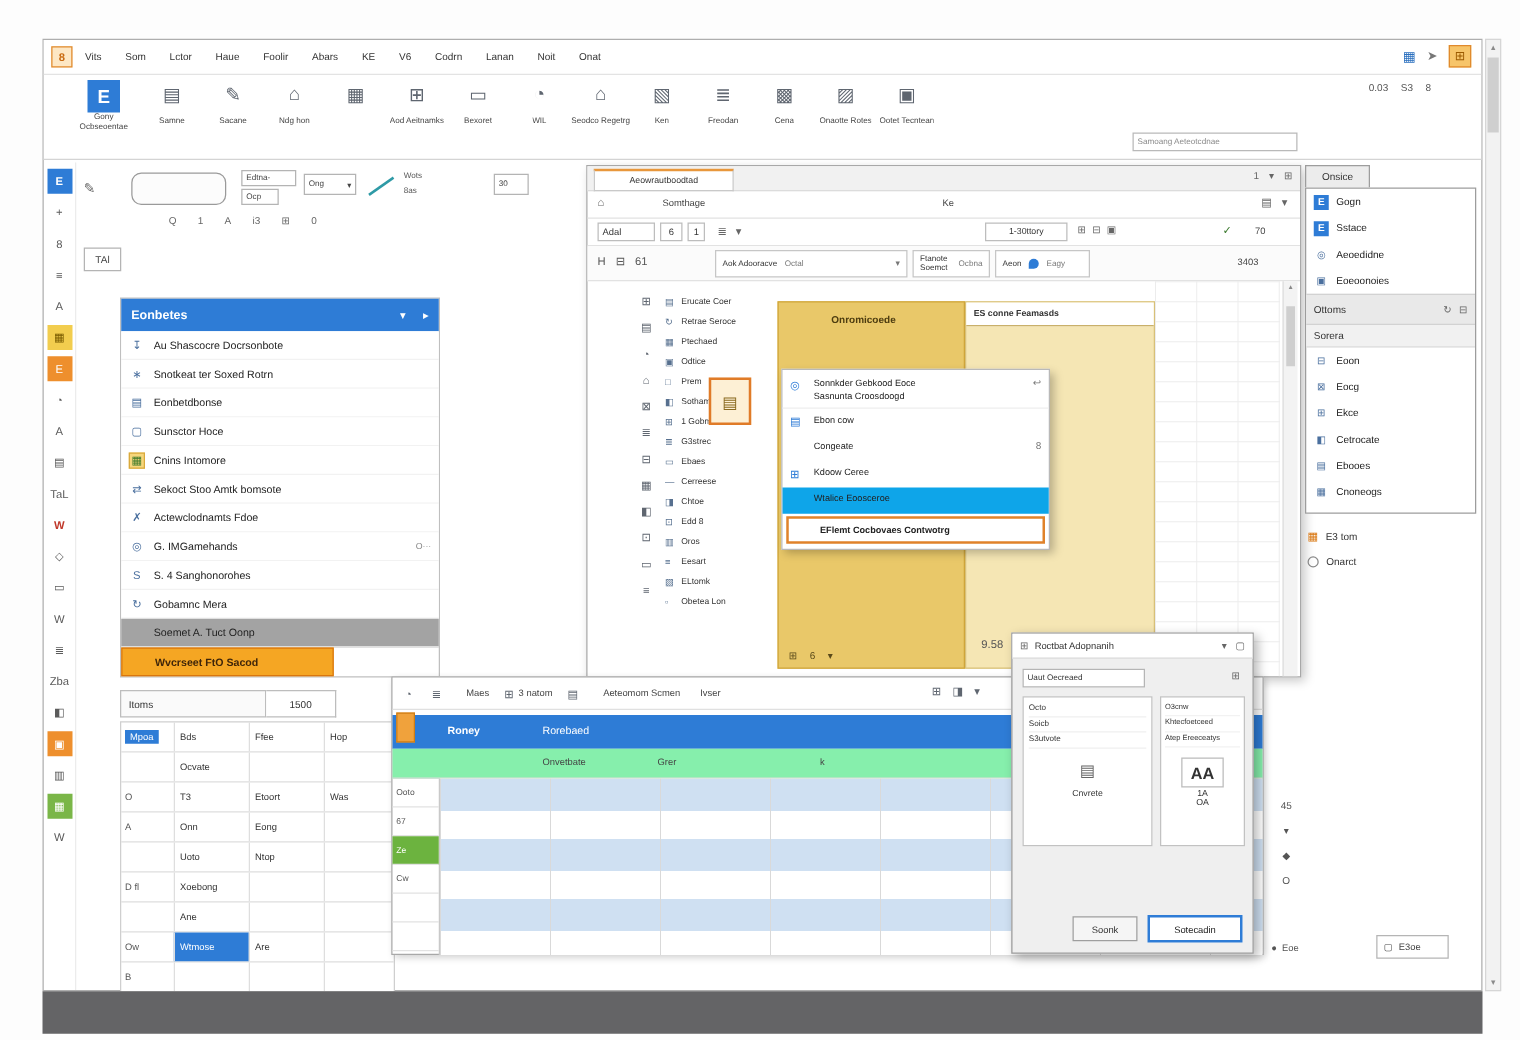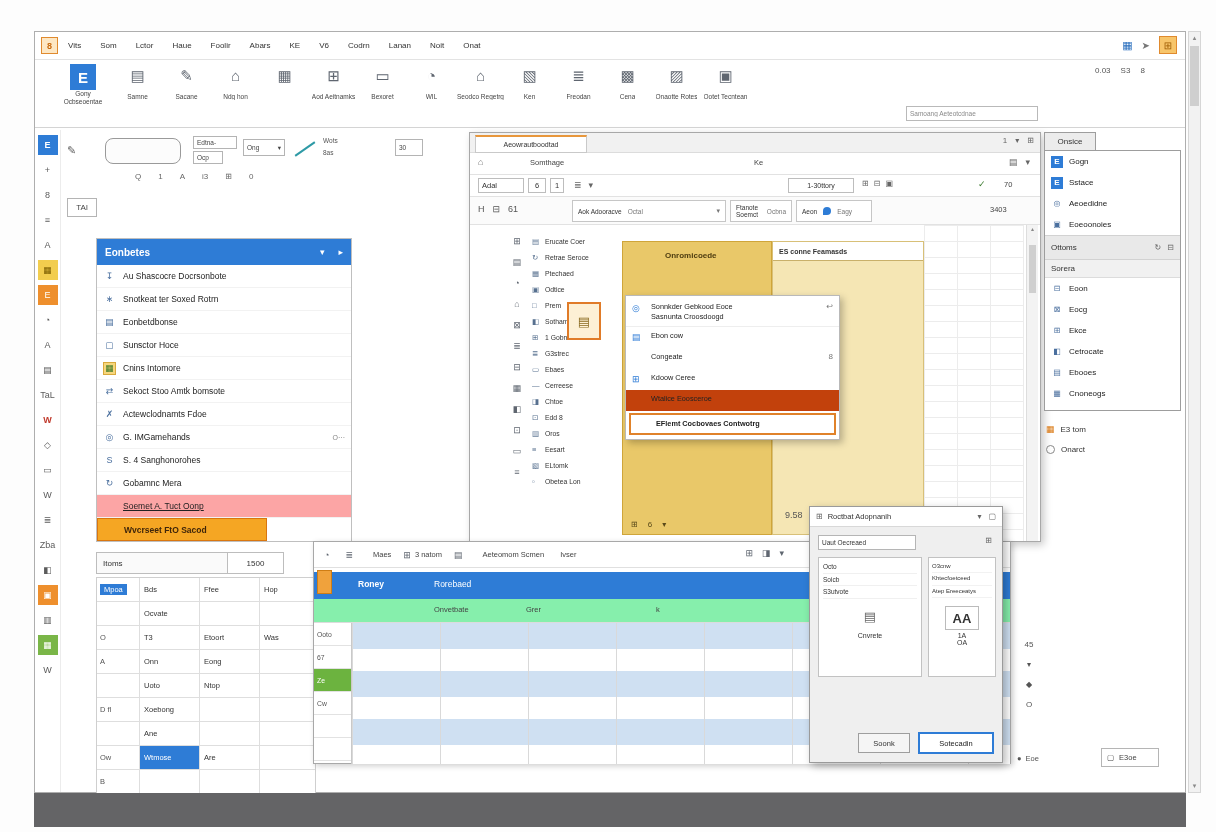--- a/index.html
+++ b/index.html
@@ -63,26 +63,26 @@
   
   #left-panel { position:absolute; left:61px; top:206px; width:256px; background:#fff; border:1px solid #bfbfbf; }
   #lp-header { height:26px; background:#2e7cd6; color:#fff; display:flex; align-items:center; font-size:10px; font-weight:bold; padding:0 8px; }
   #lp-header .sp { flex:1; }
   #lp-header .ch { font-size:9px; margin-left:14px; font-weight:normal; }
   .lp-item { height:23px; display:flex; align-items:center; padding:0 6px; font-size:8.5px; color:#222; border-bottom:1px solid #f2f2f2; background:#fff; }
   .lp-ic { width:13px; height:13px; margin-right:7px; font-size:9px; color:#4a6f9e; display:flex; align-items:center; justify-content:center; flex:none; }
   .lp-lab { flex:1; white-space:nowrap; overflow:hidden; }
   .lp-right { font-size:7px; color:#888; }
   .it-iconbox .lp-ic { background:#f6d67c; border:1px solid #d9a93c; color:#3f7a2a; }
-  .it-soft { background:#fca5a5;text-decoration:underline; }
+  .it-soft { background:#a3a3a3; }
   .it-orange { background:#f5a623; border:1px solid #d9760f; font-weight:bold; color:#40260a; width:170px; }
 
   
   #items-row { position:absolute; left:61px; top:520px; width:220px; height:22px; display:flex; }
-  #items-row .cell-a { width:132px; border:1px solid #bdbdbd; background:#fafafa; font-size:8px; color:#333; display:flex; align-items:center; padding:0 6px; }
+  #items-row .cell-a { width:117px; border:1px solid #bdbdbd; background:#fafafa; font-size:8px; color:#333; display:flex; align-items:center; padding:0 6px; }
   #items-row .cell-b { width:56px; border:1px solid #bdbdbd; border-left:none; background:#fff; font-size:8px; color:#333; display:flex; align-items:center; justify-content:center; }
   #mini-table { position:absolute; left:61px; top:545px; width:220px; height:217px; border:1px solid #cfcfcf; background:#fff; }
   .mt-row { display:flex; height:24px; border-bottom:1px solid #dedede; }
   .mt-h { width:42px; font-size:7.5px; color:#555; display:flex; align-items:center; padding:0 3px; }
   .mt-c { width:60px; border-left:1px solid #dedede; font-size:7.5px; color:#333; display:flex; align-items:center; padding:0 4px; }
   .mt-c:last-child { width:56px; }
   .r-head .mt-h span, .mt-tag { background:#2e7cd6; color:#fff; padding:1px 4px; }
   .r-sel .mt-c1 { background:#2e7cd6; color:#fff; }
 
   
@@ -136,21 +136,21 @@
 
   
   #cw-menu { position:absolute; left:155px; top:162px; width:215px; background:#fff; border:1px solid #b9b9b9; box-shadow:3px 3px 7px rgba(0,0,0,.25); z-index:6; padding:2px 0; }
   .dd-item { display:flex; align-items:flex-start; padding:4px 6px; gap:6px; min-height:21px; }
   .dd-ic { width:13px; font-size:9px; color:#2e7cd6; flex:none; padding-top:1px; }
   .dd-tx { flex:1; }
   .dd-l1 { font-size:7.3px; color:#222; display:block; line-height:1.35; }
   .dd-l2 { font-size:7.3px; color:#222; display:block; line-height:1.35; }
   .dd-r { font-size:8px; color:#777; flex:none; }
   .dd-first { border-bottom:1px solid #eee; }
-  .dd-yellow { background:#c2410c; }
+  .dd-yellow { background:#0ea5e9; }
   .dd-orange { border:2px solid #e0822a; margin:2px 3px; background:#fff; }
   .dd-orange .dd-l1 { font-weight:bold; }
 
   
   #rp-tab { position:absolute; left:1009px; top:100px; width:52px; height:18px; background:#ececec; border:1px solid #9d9d9d; border-bottom:none; font-size:8px; color:#333; display:flex; align-items:center; justify-content:center; }
   #right-panel { position:absolute; left:1009px; top:118px; width:137px; height:261px; background:#fff; border:1px solid #9d9d9d; }
   .rp-item { height:21px; display:flex; align-items:center; gap:6px; padding:0 6px; font-size:8px; color:#222; }
   .rp-ic { width:12px; height:12px; font-size:8px; color:#4a6f9e; display:flex; align-items:center; justify-content:center; flex:none; }
   .ic-blue { background:#2e7cd6; color:#fff; font-weight:bold; }
   .rp-sec { height:25px; background:#e9e9e9; border-top:1px solid #d2d2d2; border-bottom:1px solid #d2d2d2; display:flex; align-items:center; padding:0 6px; font-size:8px; color:#333; }

